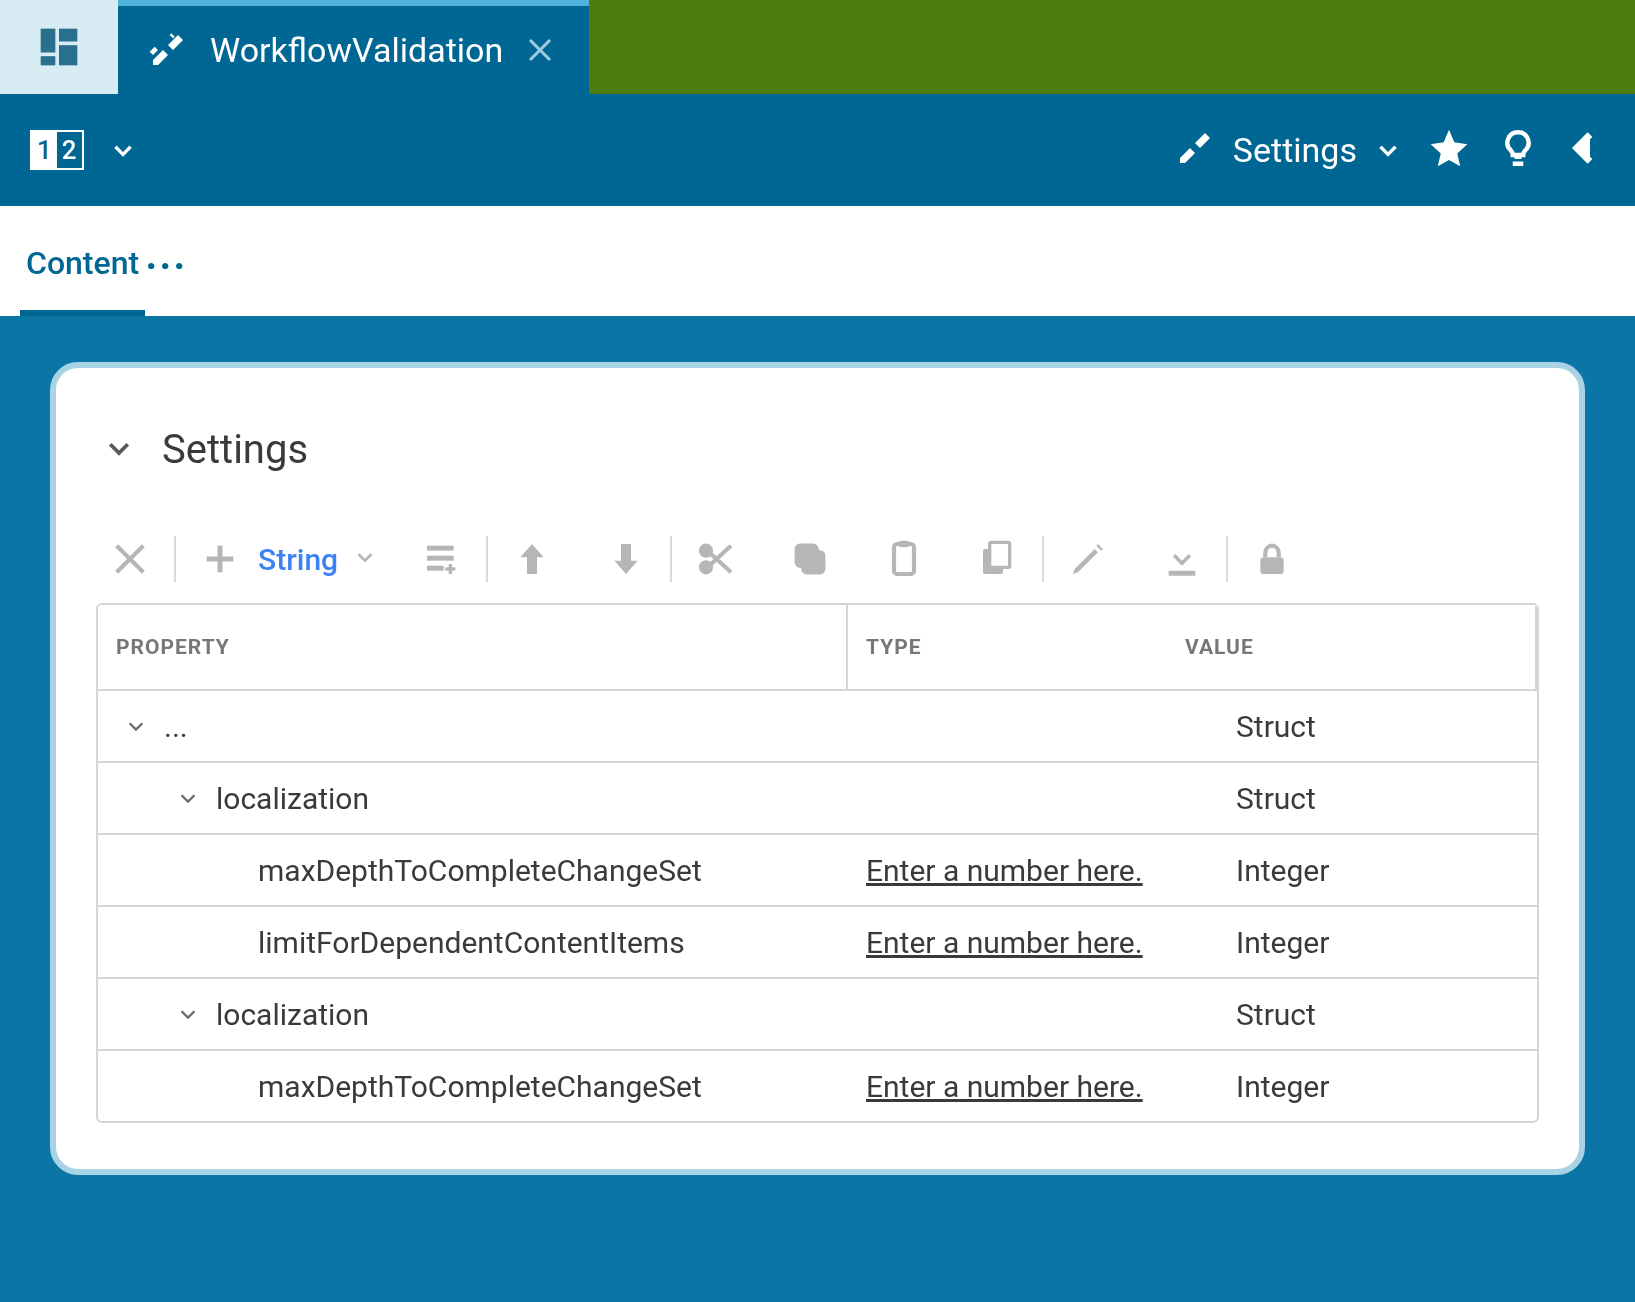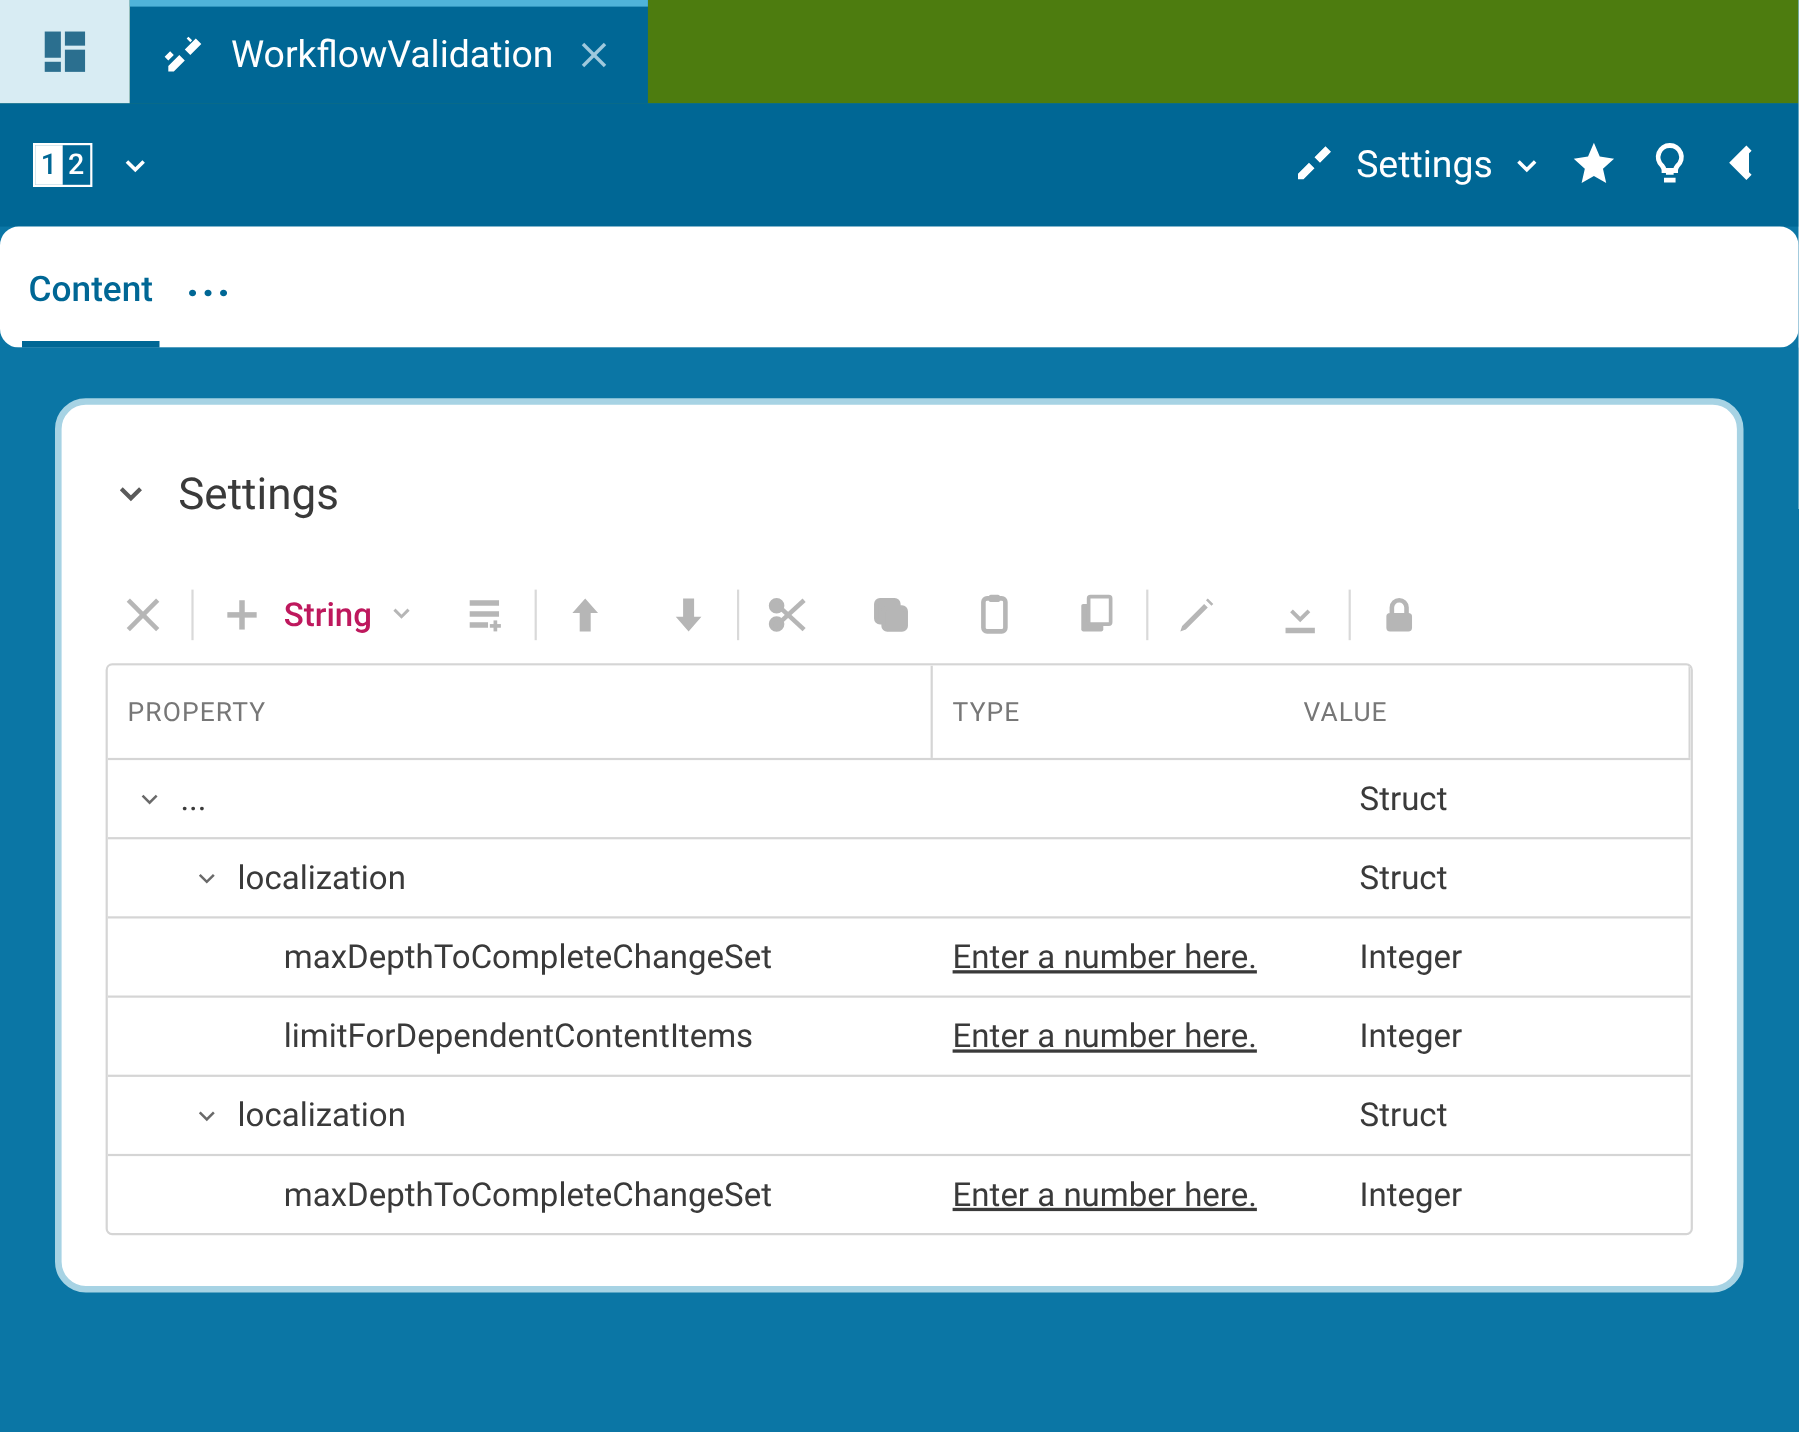--- a/index.html
+++ b/index.html
@@ -89,22 +89,20 @@
   .tool-icon.star svg { width: 44px; height: 44px; }
   .tool-icon.bulb svg { width: 42px; height: 42px; fill:none; stroke:#fff; stroke-width:2.5; }
   .tool-icon.backchev svg { width: 40px; height: 40px; stroke:#fff; }
   
   .subtab-row {
     height: 110px;
     background: #fff;
     display: flex;
     align-items: flex-end;
     padding: 0 20px;
-    gap: 24px;
-    border-radius: 17px;
   }
   .subtab {
     font-size: 32px;
     color: #006795;
     padding: 22px 6px 28px 6px;
     font-weight: 500;
     border-bottom: 6px solid #006795;
   }
   .subtab-more {
     font-size: 40px;
@@ -145,39 +143,39 @@
   }
   .icons-row .slot {
     display:flex; align-items:center; justify-content:center;
     width:56px; height:56px;
   }
   .icons-row .slot svg { width:40px; height:40px; fill:#b6b6b6; }
   .icons-row .sep {
     width:2px; height:46px; background:#d9d9d9; margin: 0 6px;
   }
   .icons-row .addtxt {
-    font-size:30px; color:#be185d; font-weight:500; margin-right:6px;
+    font-size:30px; color:#3b82f6; font-weight:500; margin-right:6px;
   }
   .icons-row .chevsmall svg { width:22px; height:22px; stroke:#b6b6b6; }
   .icons-row .spacer { width: 18px; }
   
   .tbl {
     border: 2px solid #d5d5d5;
     border-radius: 6px;
     overflow: hidden;
   }
   .tbl-head {
     display:flex;
     height: 84px;
     background:#fff;
   }
   .tbl-head .col {
     display:flex; align-items:center;
     padding: 0 18px;
-    font-size:24px; color:#777; letter-spacing:1px; font-weight:400;
+    font-size:21px; color:#777; letter-spacing:1px; font-weight:700;
     border-right: 2px solid #d5d5d5;
   }
   .col-prop { flex: 0 0 750px; }
   .col-val  { flex: 0 0 370px; }
   .col-type { flex: 1; border-right:none !important; }
   .tbl-row {
     display:flex;
     height: 72px;
     border-top: 2px solid #d5d5d5;
     font-size:30px;

